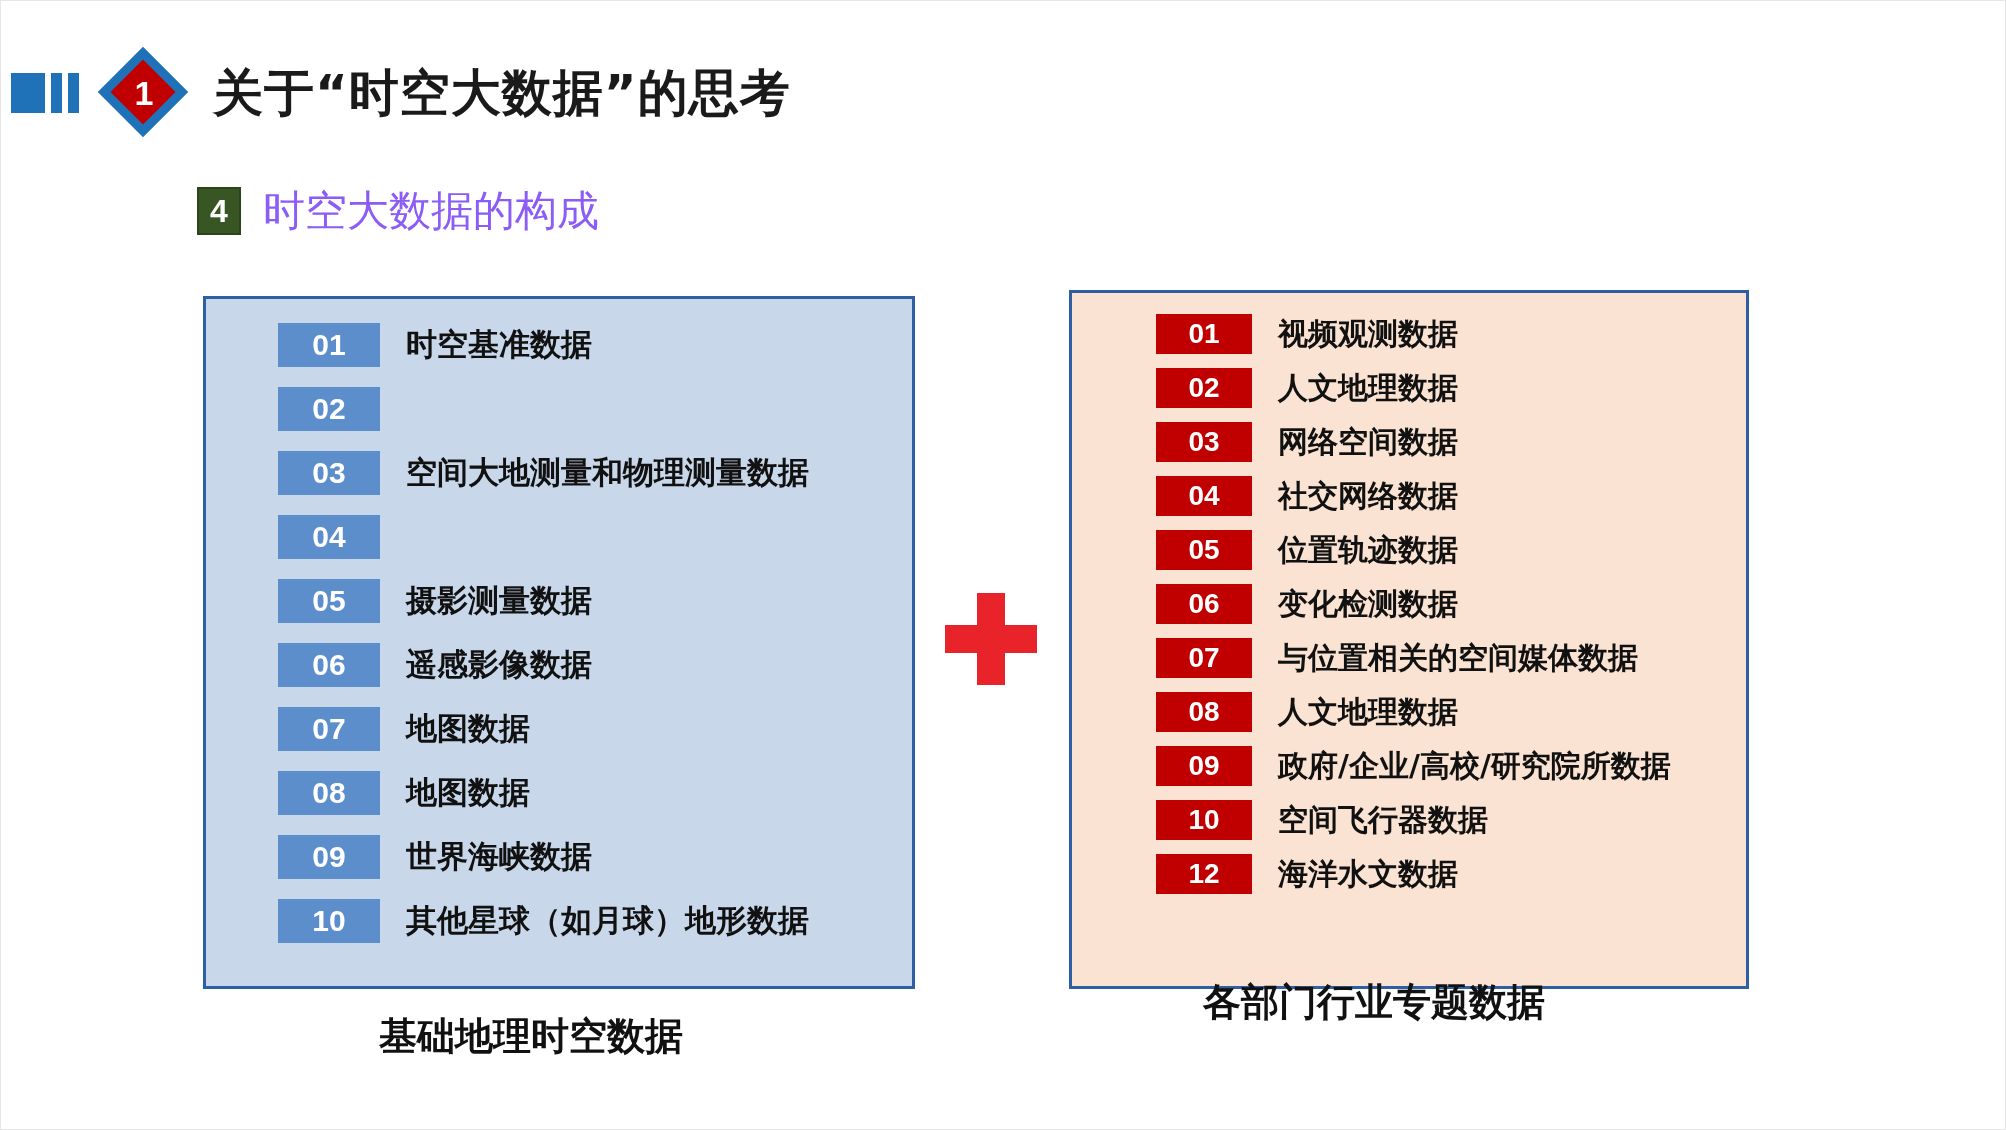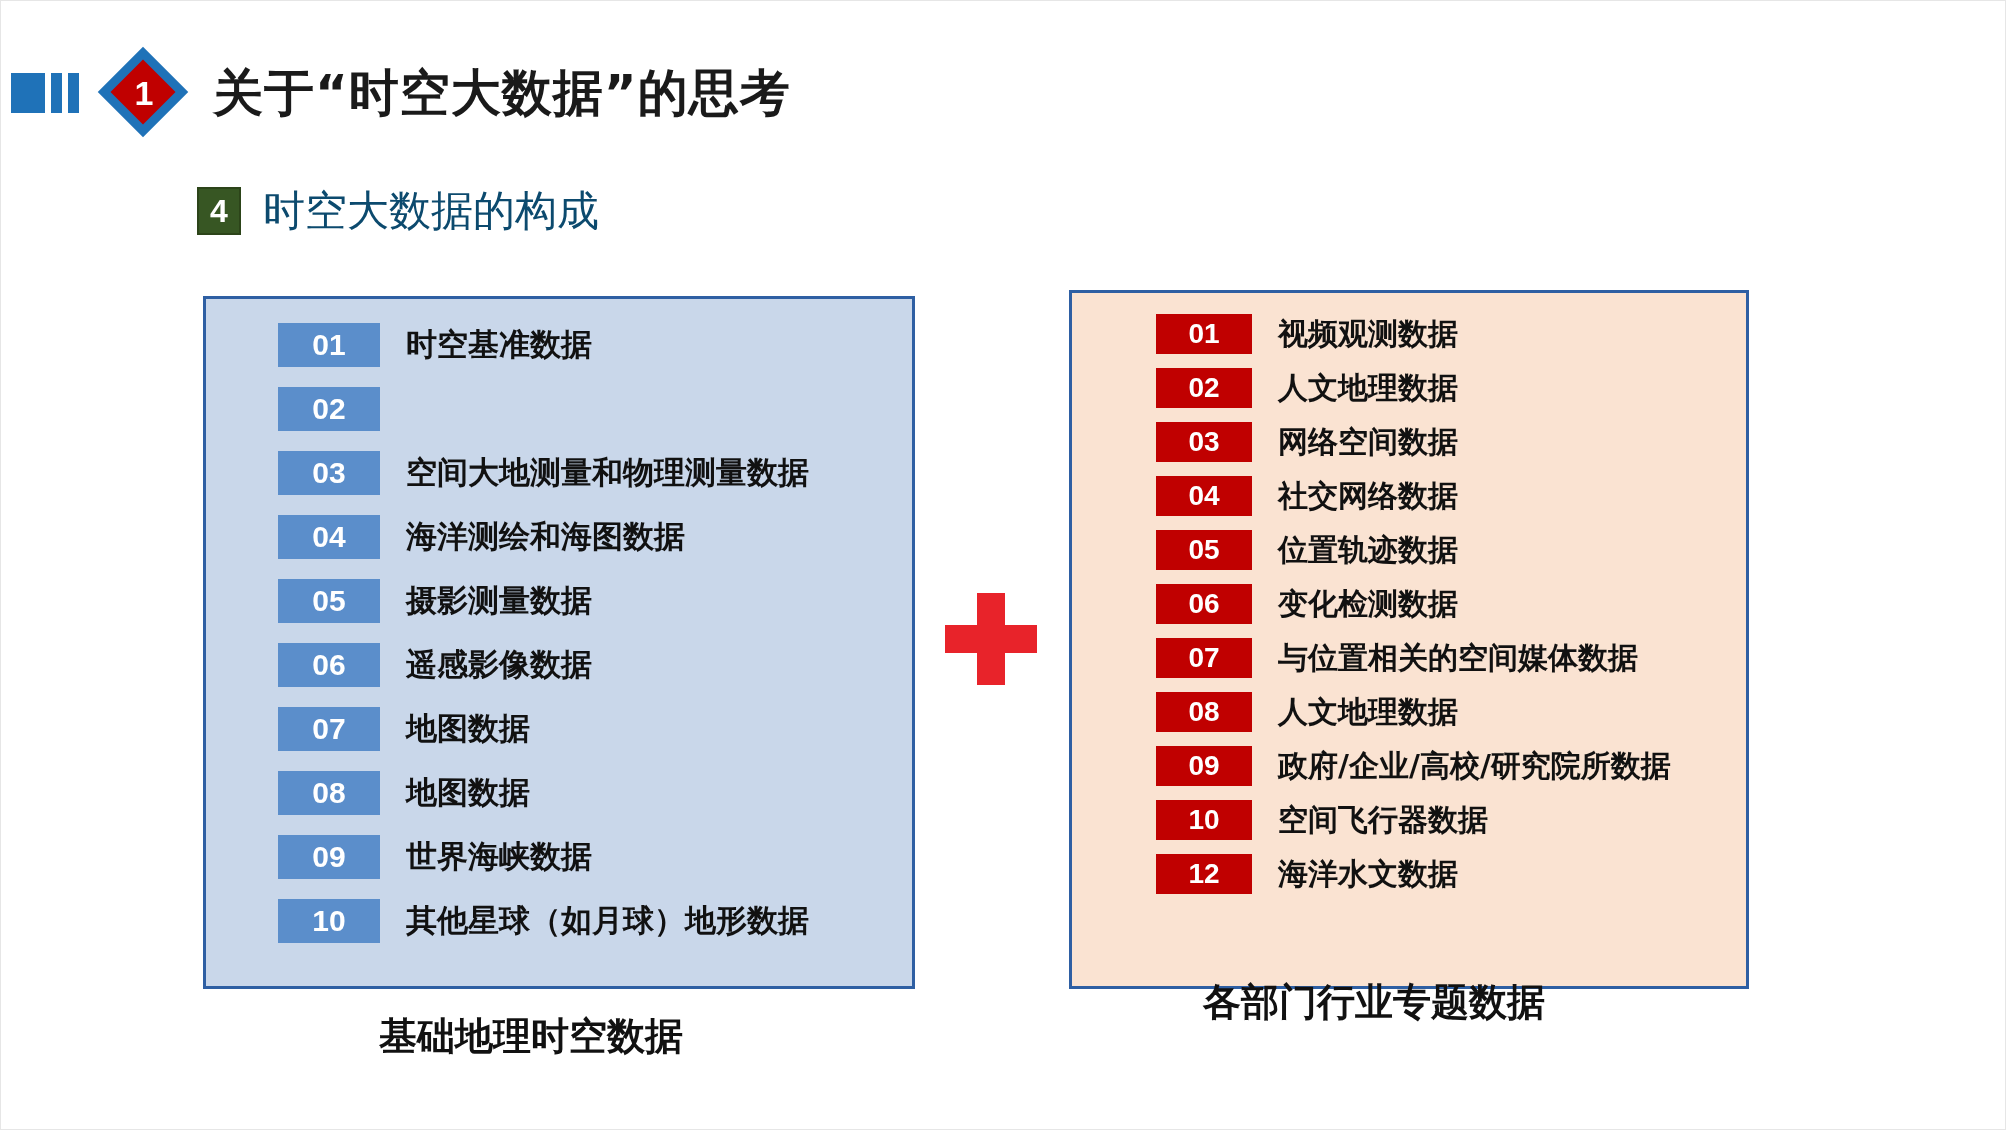--- a/index.html
+++ b/index.html
@@ -109,21 +109,21 @@
     font-weight: bold;
     display: flex;
     align-items: center;
     justify-content: center;
     border: 2px solid #2c4419;
     box-sizing: border-box;
   }
   .sub-title {
     margin-left: 22px;
     font-size: 42px;
-    color: #0c4a6e;
+    color: #8b5cf6;
     font-family: "DejaVu Sans", "Liberation Sans", sans-serif;
     white-space: nowrap;
   }
 
   
   .panel {
     position: absolute;
     box-sizing: border-box;
     padding-left: 40px;
   }
@@ -252,21 +252,20 @@
       </div>
       <div class="row">
         <div class="chip">02</div>
       </div>
       <div class="row">
         <div class="chip">03</div>
         <div class="txt">空间大地测量和物理测量数据</div>
       </div>
       <div class="row">
         <div class="chip">04</div>
-        <div class="txt">海洋测绘和海图数据</div>
       </div>
       <div class="row">
         <div class="chip">05</div>
         <div class="txt">摄影测量数据</div>
       </div>
       <div class="row">
         <div class="chip">06</div>
         <div class="txt">遥感影像数据</div>
       </div>
       <div class="row">

